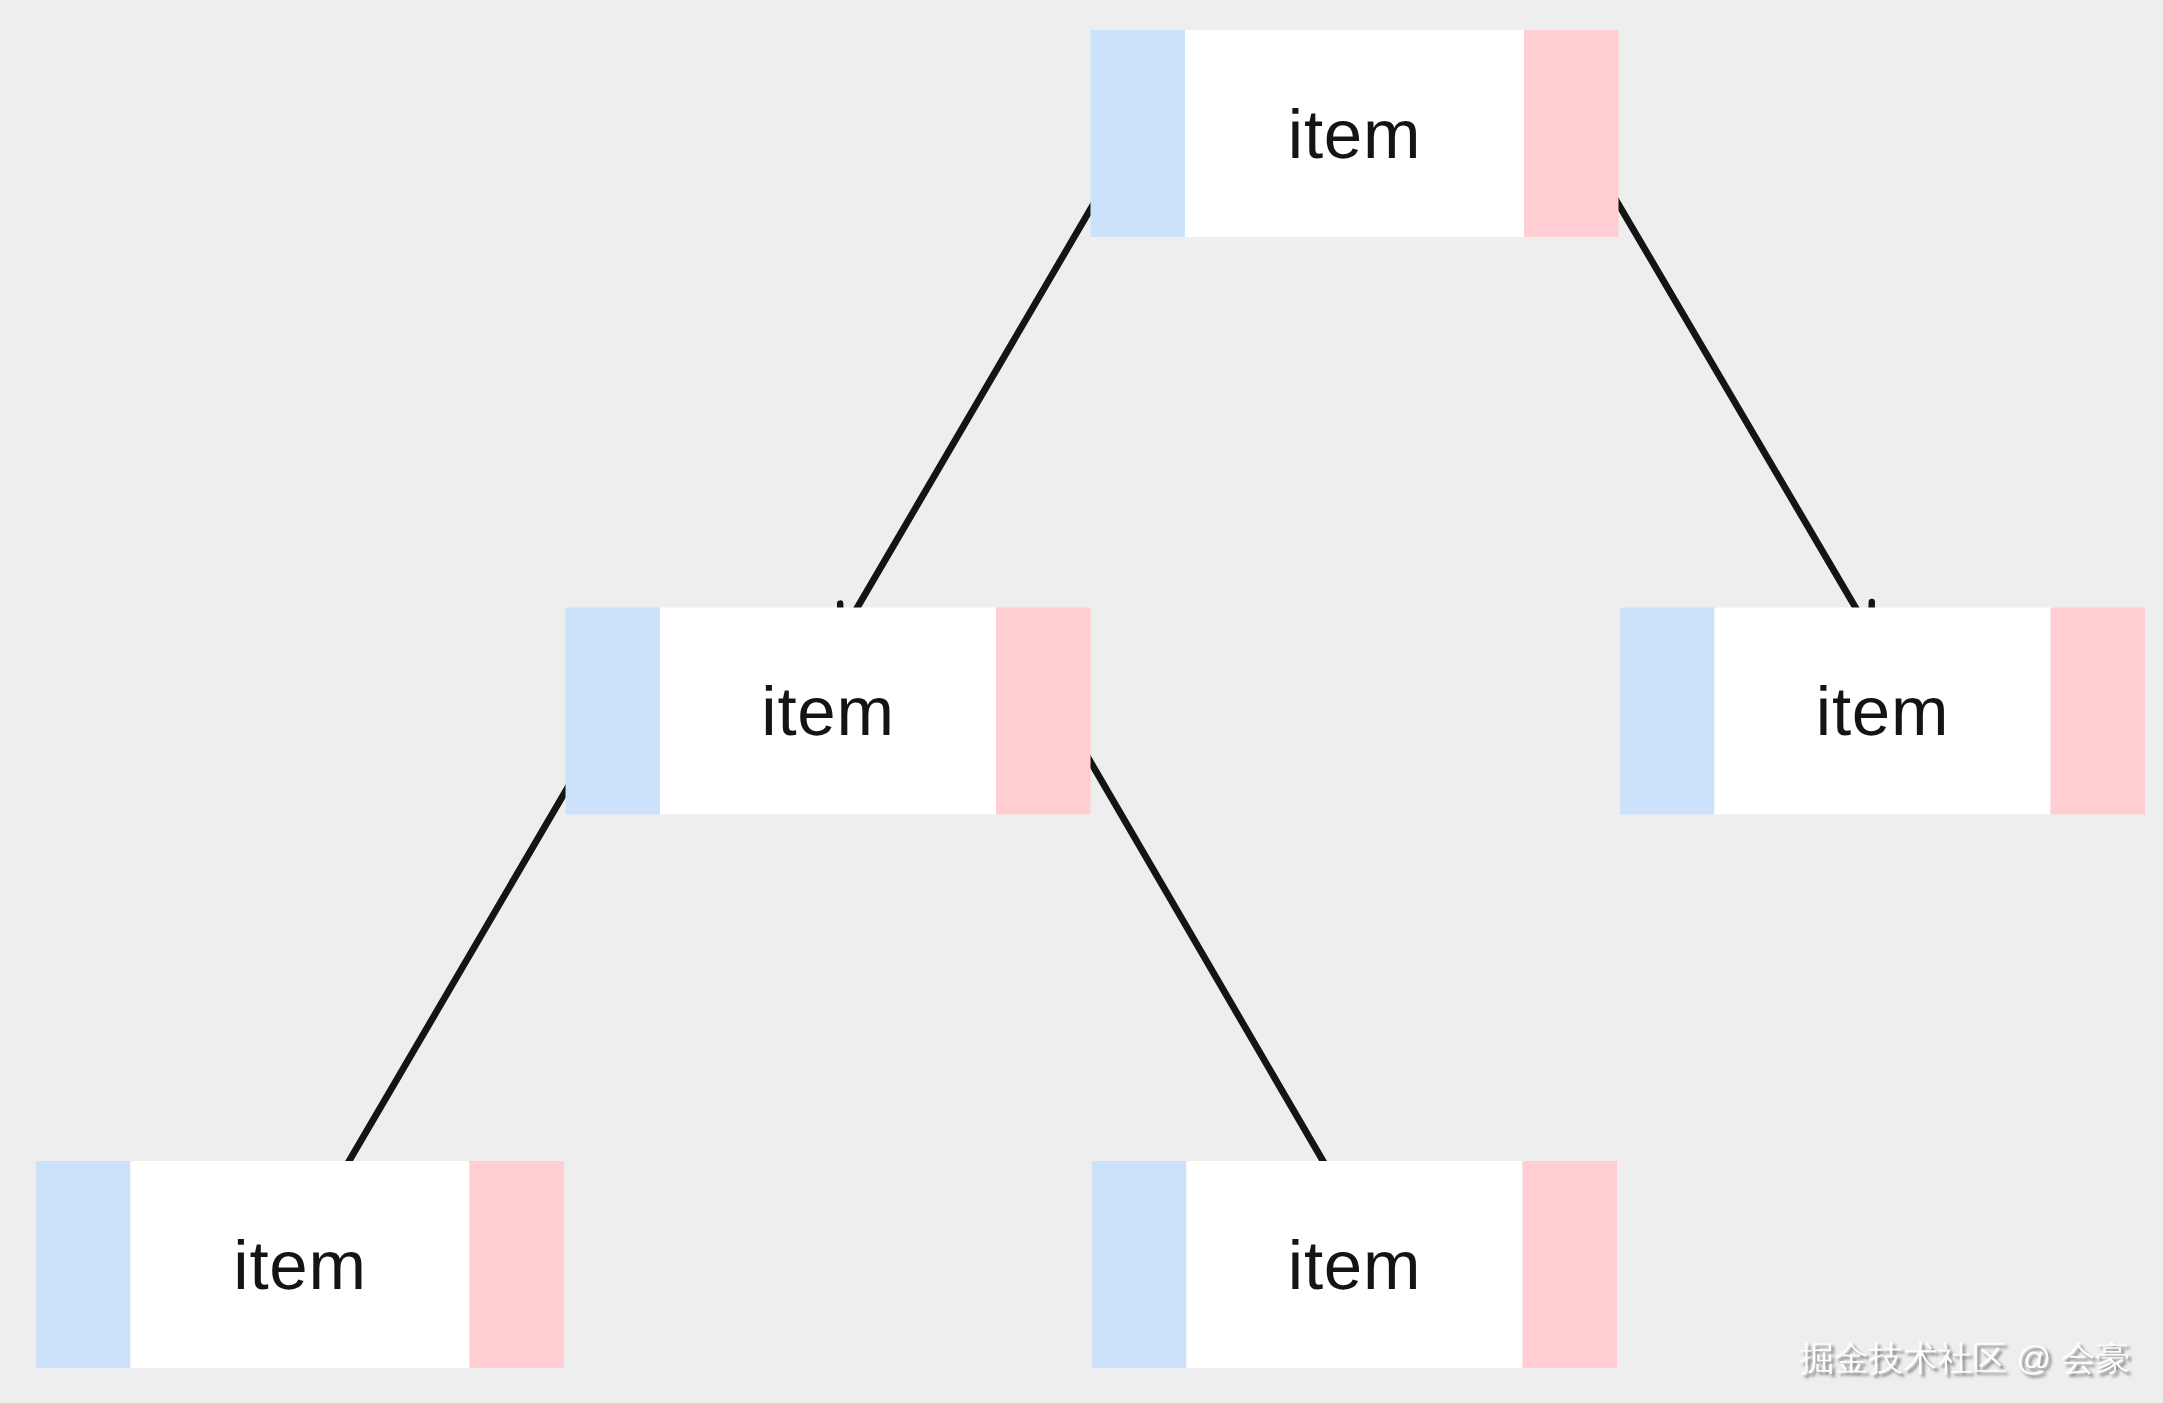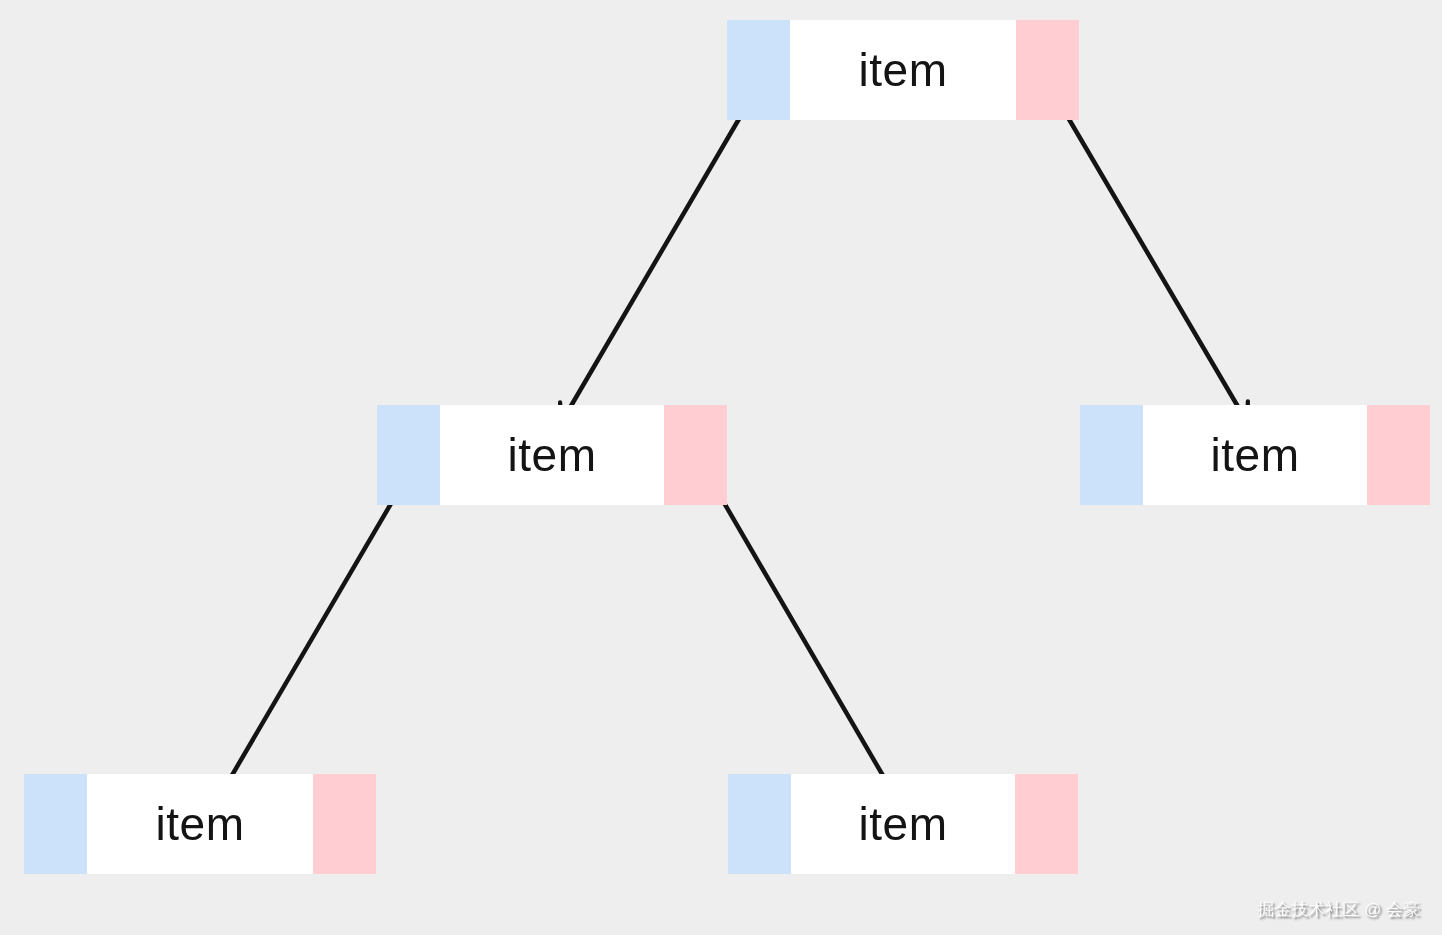--- a/index.html
+++ b/index.html
@@ -22,21 +22,21 @@
     position: absolute;
     left: 0;
     top: 0;
     width: 1442px;
     height: 935px;
     pointer-events: none;
   }
   .node {
     position: absolute;
     display: flex;
-    height: 100px;
+    height: 138px;
     text-align: center;
   }
   .node .ptr-prev {
     width: 63px;
     height: 100%;
     background: #cce1fa;
   }
   .node .ptr-next {
     width: 63px;
     height: 100%;
@@ -56,21 +56,21 @@
   .node--root        { left: 727px; top: 20px;  width: 352px; }
   .node--mid-left    { left: 377px; top: 405px; width: 350px; }
   .node--mid-right   { left: 1080px; top: 405px; width: 350px; }
   .node--bottom-left { left: 24px;  top: 774px; width: 352px; }
   .node--bottom-mid  { left: 728px; top: 774px; width: 350px; }
 
   .watermark {
     position: absolute;
     right: 22px;
     bottom: 14px;
-    font-size: 17px;
+    font-size: 23px;
     color: #fdfdfd;
     text-shadow: 2px 2px 2px rgba(110,110,110,0.85);
     white-space: nowrap;
   }
 </style>
 </head>
 <body>
 
 <div class="diagram">
 

